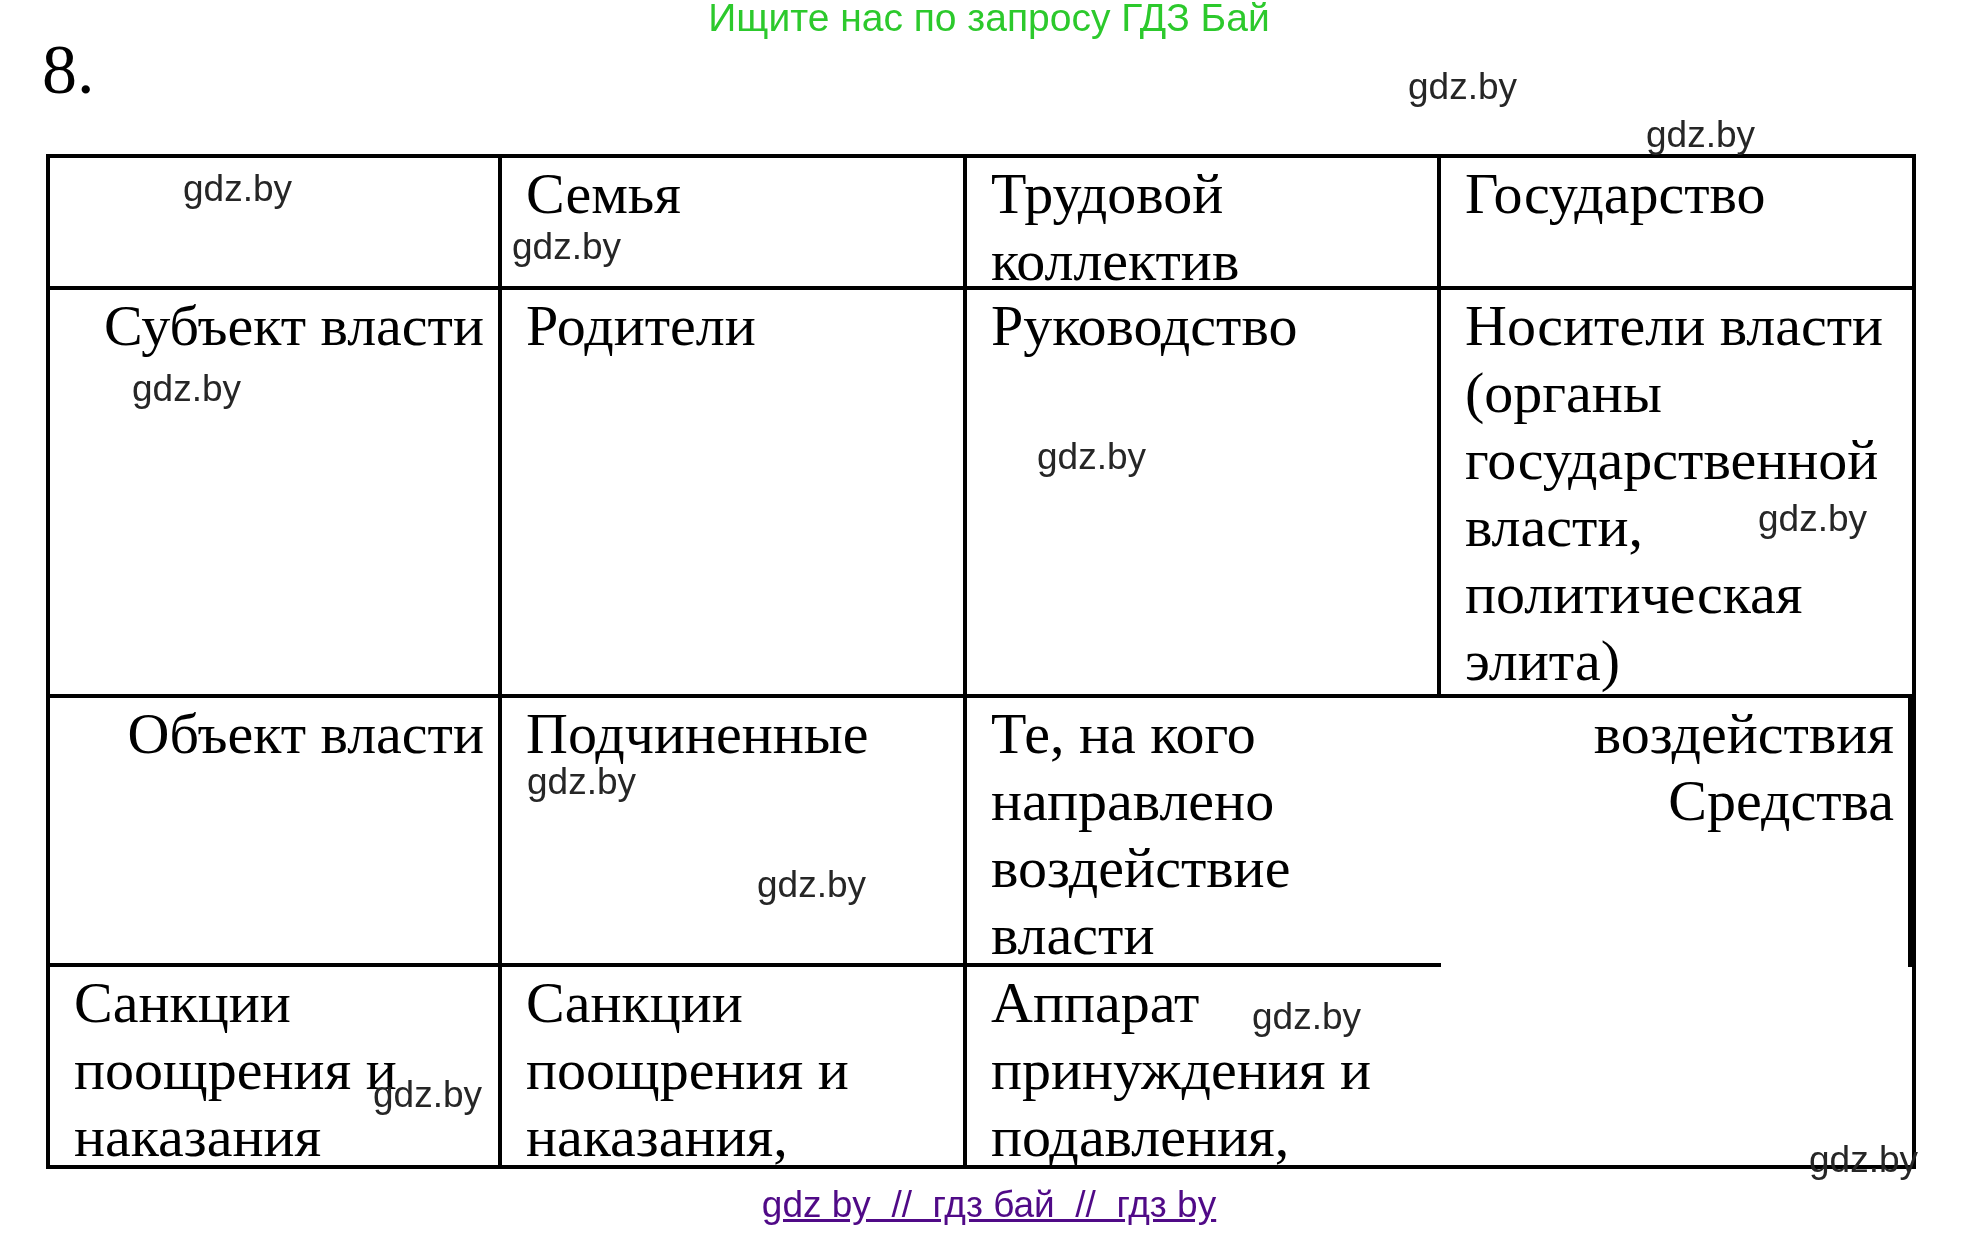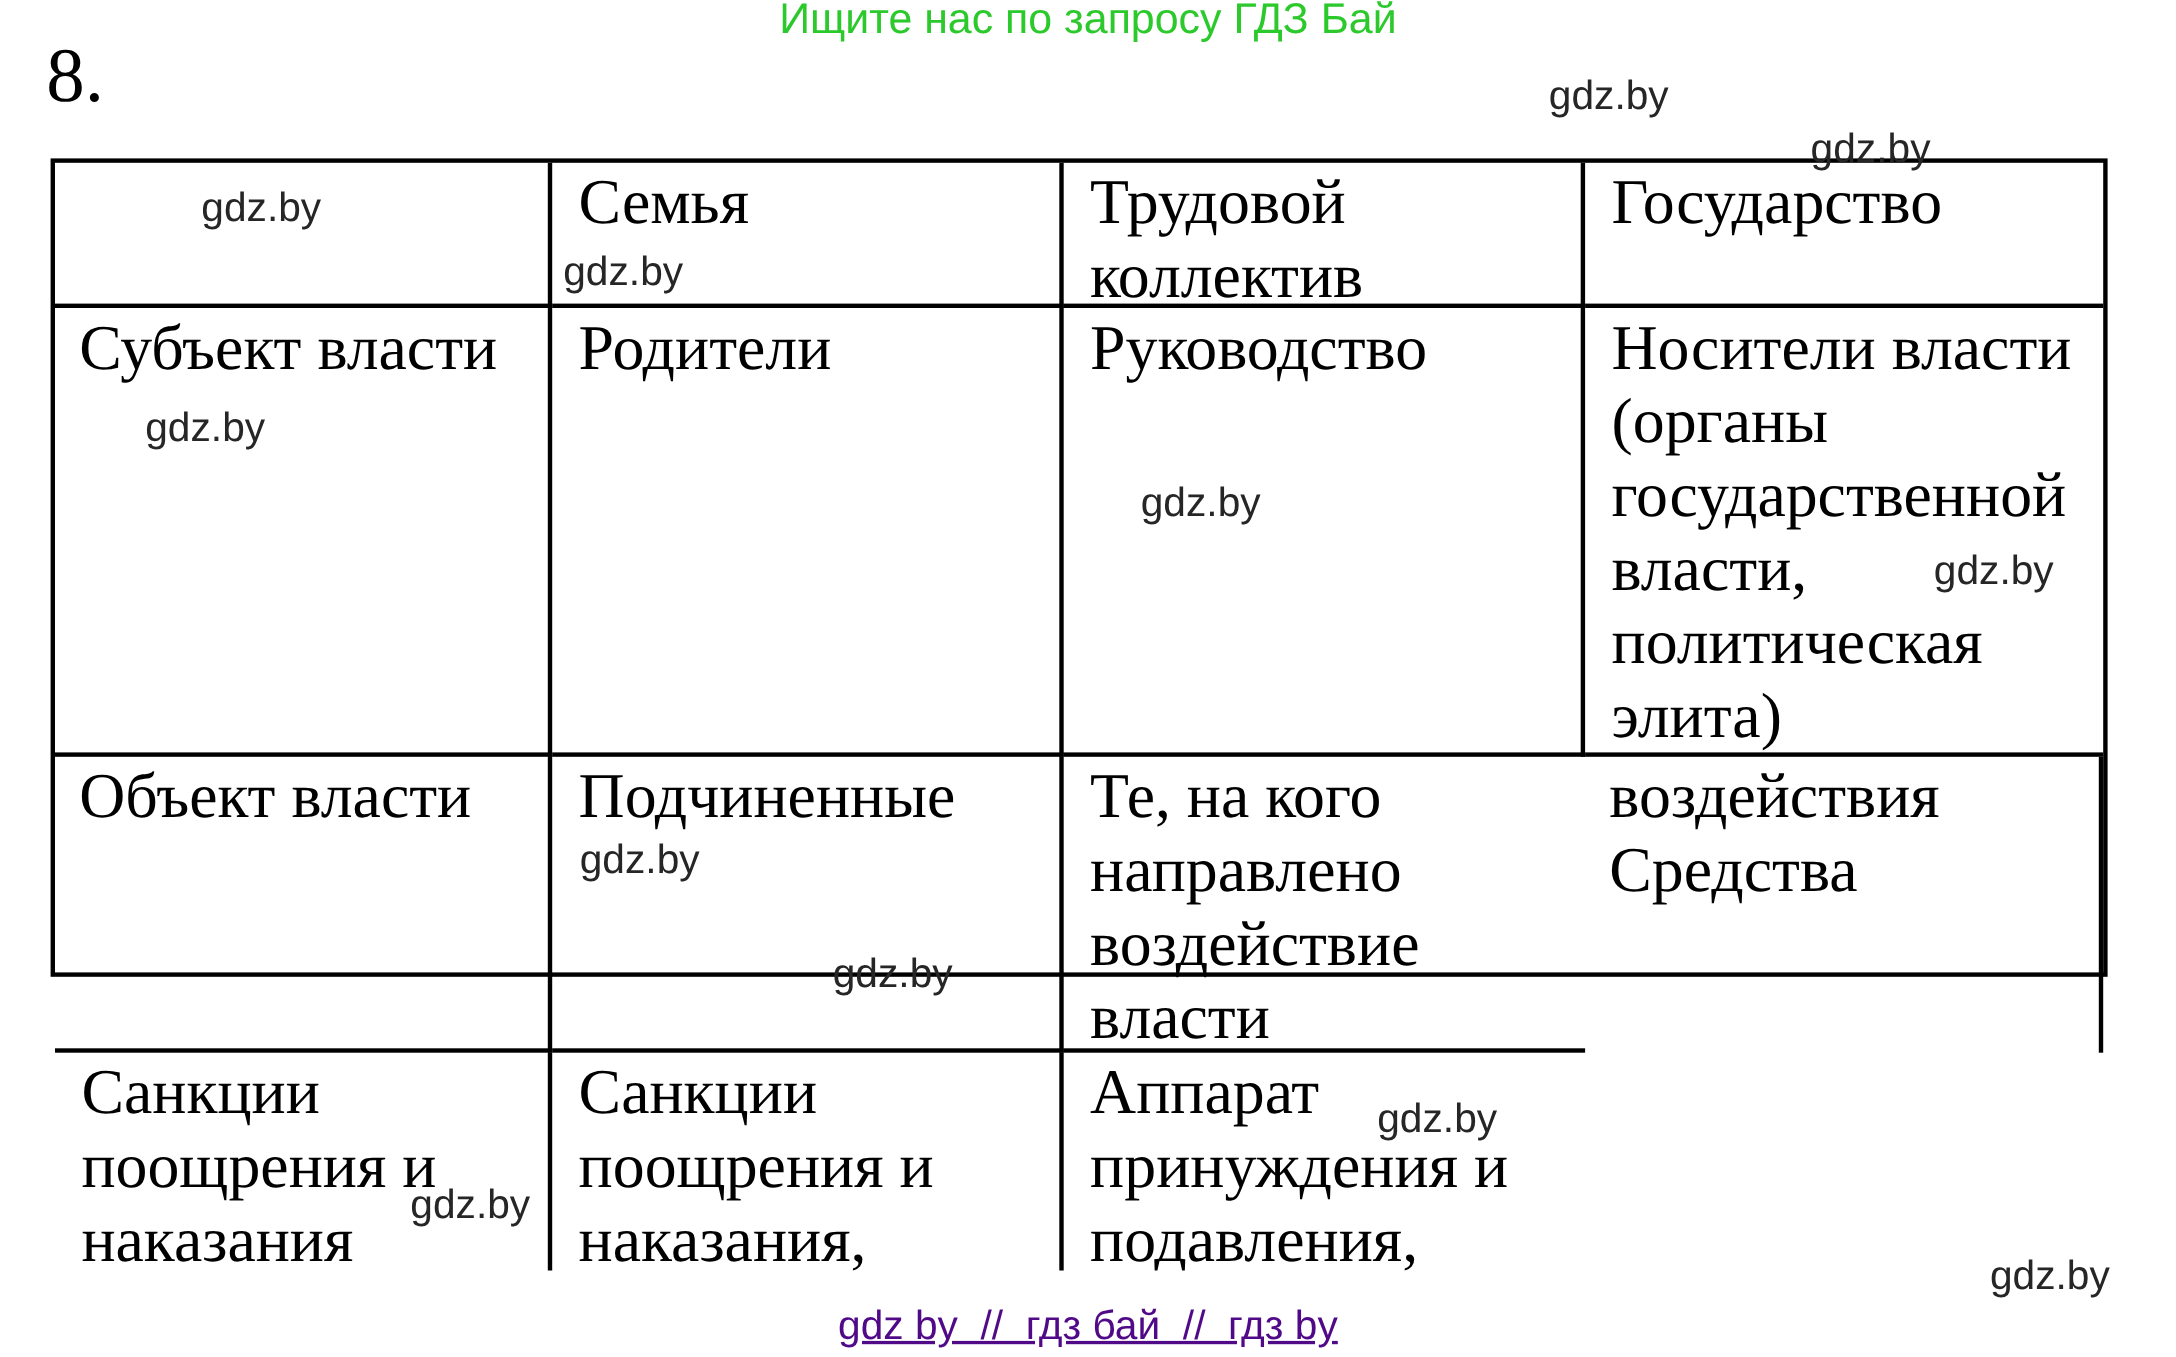--- a/index.html
+++ b/index.html
@@ -7,32 +7,32 @@
     width:1978px; height:1234px; position:relative; overflow:hidden;
     font-family:"Liberation Serif","DejaVu Serif",serif; color:#000;
   }
   .banner {
     position:absolute; top:-4px; left:0; width:100%; text-align:center;
     font-family:"Liberation Sans","DejaVu Sans",sans-serif;
     font-size:39px; font-weight:normal;
   }
   .task-num { position:absolute; left:42px; top:30px; font-size:70px; }
   .answers-table {
-    position:absolute; left:46px; top:144px; width:1870px; height:744px;
+    position:absolute; left:46px; top:154px; width:1870px; height:1015px;
     box-sizing:border-box; border:4px solid #000;
     display:grid;
     grid-template-columns:452px 465px 474px 471px;
     grid-template-rows:132px 408px 269px 198px;
   }
   .cell {
     box-sizing:border-box; border-right:4px solid #000; border-bottom:4px solid #000;
     padding:2px 14px 0 24px; font-size:58px; line-height:67px; overflow:hidden;
     white-space:nowrap;
   }
-  .cell.c0 { padding-left:22px; }
+  .cell.c0 { padding-left:10px;text-align:right; }
   .cell.c3 { border-right:none; }
   .cell.r3 { border-bottom:none; }
   .tline { height:67px; }
   .wm {
     position:absolute; font-family:"Liberation Sans","DejaVu Sans",sans-serif;
     font-size:37px; color:#262626; white-space:nowrap;
   }
   .wm-a { left:183px;  top:168px; }
   .wm-b { left:512px;  top:226px; }
   .wm-c { left:1408px; top:66px;  }

